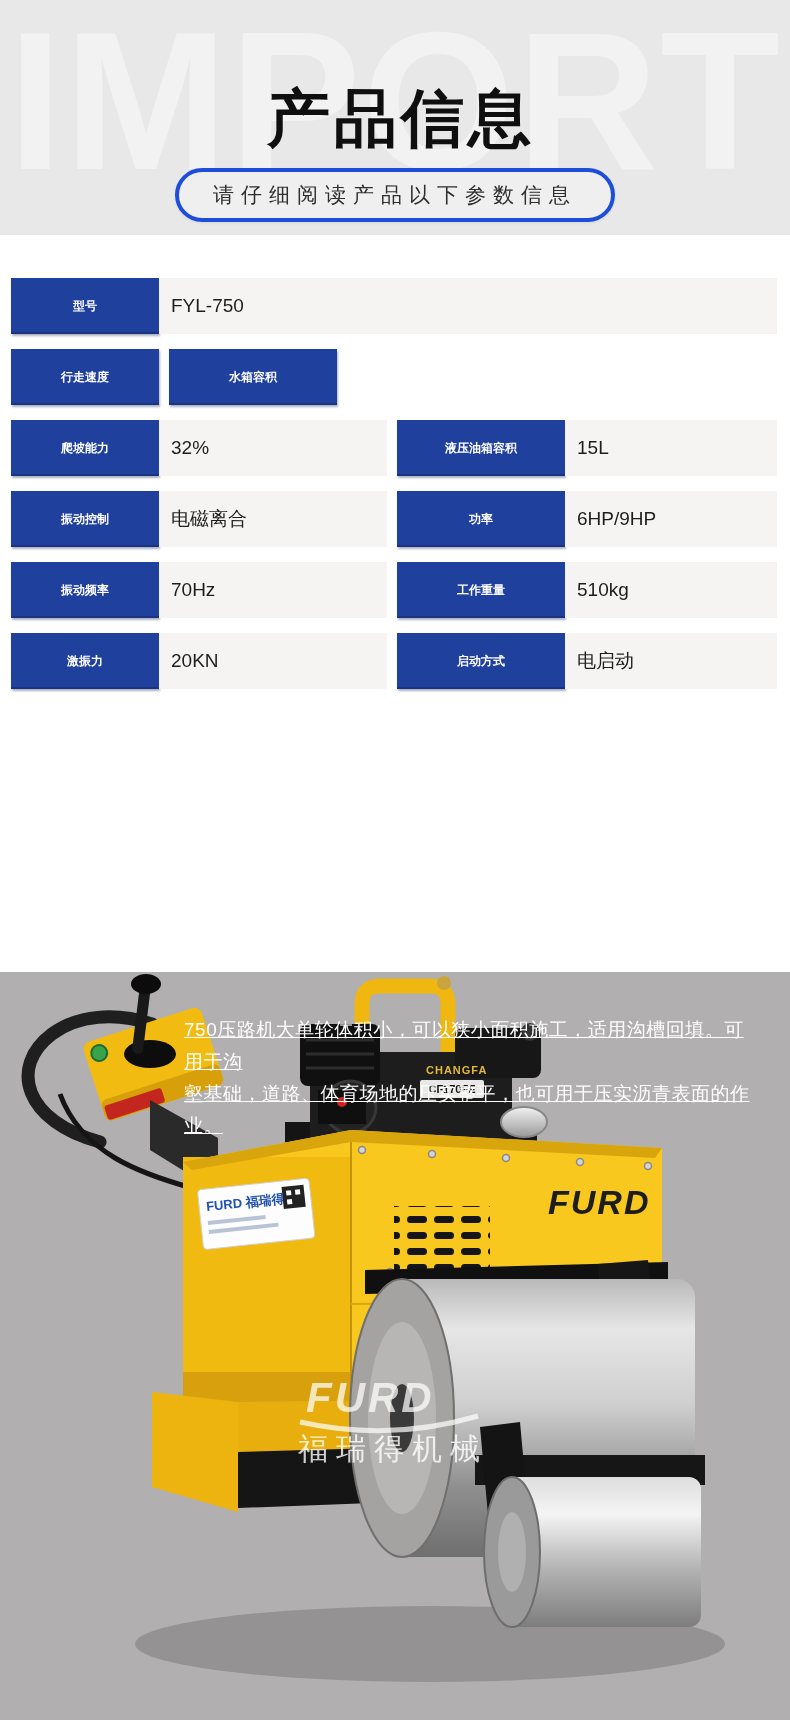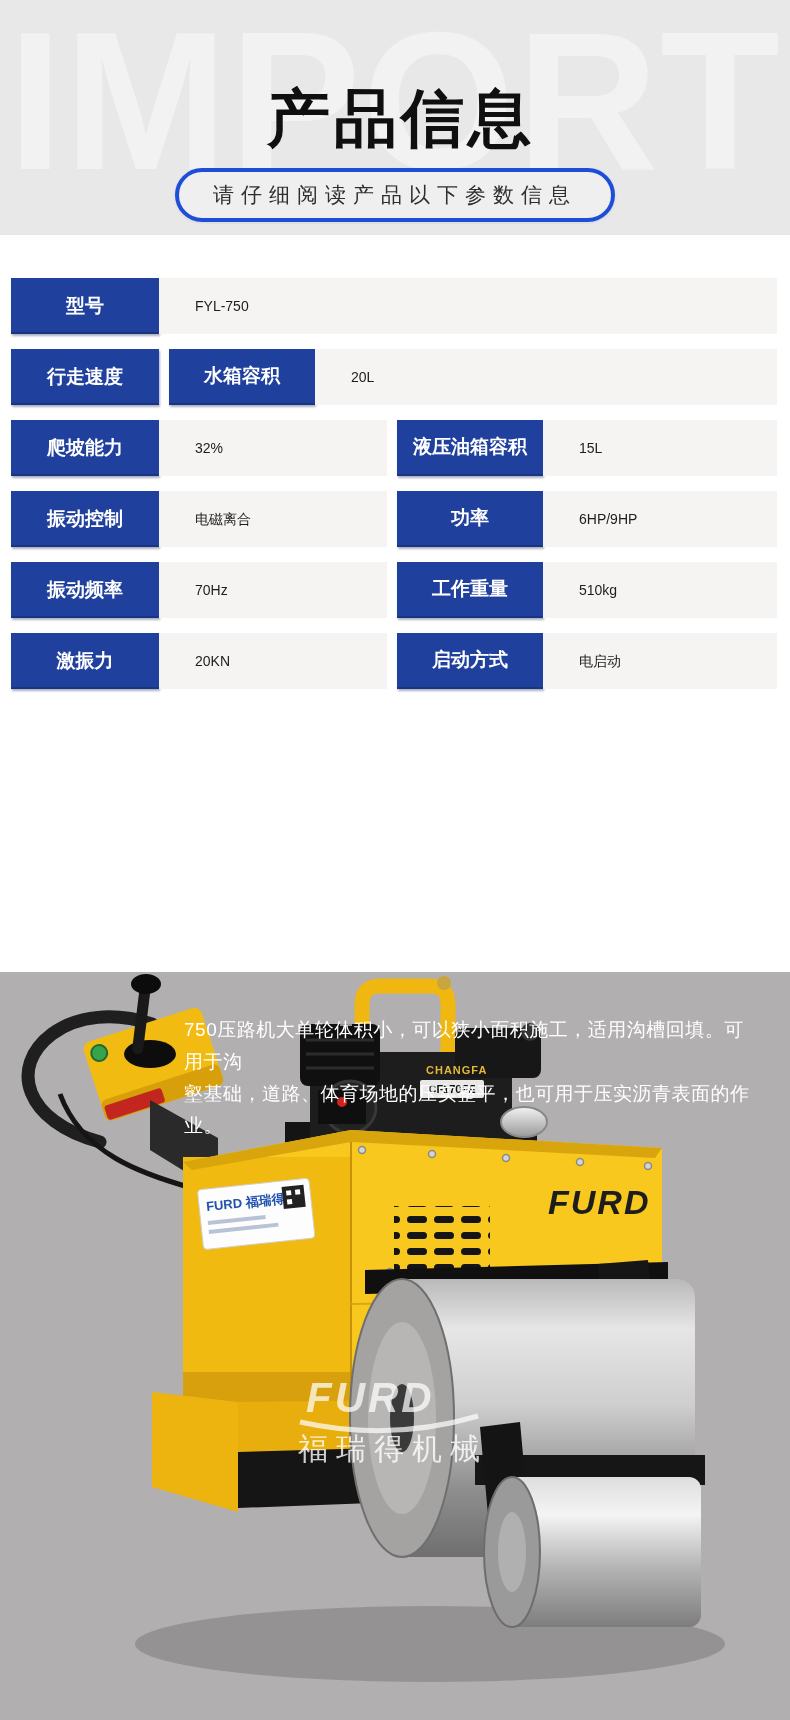--- a/index.html
+++ b/index.html
@@ -26,41 +26,41 @@
     position:absolute;top:168px;left:50%;transform:translateX(-50%);
     padding:9px 34px;border:4px solid #1d4ed8;border-radius:30px;
     background:rgba(248,248,248,0.45);box-shadow:0 1px 3px rgba(0,0,0,0.08);
     font-size:21px;color:#2e2e2e;letter-spacing:7px;white-space:nowrap;
   }
   
   .spec-table{position:absolute;top:278px;left:11px;width:766px;}
   .row{display:flex;height:56px;margin-bottom:15px;}
   .c-label{
     width:148px;flex:0 0 auto;background:#20409d;color:#ffffff;
-    font-size:19px;font-weight:700;text-align:center;line-height:56px;
+    font-size:12px;font-weight:700;text-align:center;line-height:56px;
     box-shadow:1px 2px 2px rgba(15,30,80,0.35), inset 0 -2px 0 rgba(0,0,0,0.18);
     white-space:nowrap;overflow:hidden;
   }
-  .c-label.r{width:146px;font-family:Liberation Mono, monospace;}
+  .c-label.r{width:168px;}
   .c-val{
-    background:#f5f4f2;color:#1d1d1d;font-size:14px;line-height:56px;
-    padding-left:36px;box-sizing:border-box;white-space:nowrap;overflow:hidden;
+    background:#f5f4f2;color:#1d1d1d;font-size:19px;line-height:56px;
+    padding-left:12px;box-sizing:border-box;white-space:nowrap;overflow:hidden;
   }
   .c-val.l{width:228px;flex:0 0 auto;}
   .c-val.full{flex:1;}
   .c-val.rr{flex:1;}
   .col-gap{width:10px;flex:0 0 auto;}
   
   .photo-section{
     position:absolute;top:972px;left:0;width:790px;height:748px;
     background:#b2afb0;overflow:hidden;
   }
   .photo-desc{
     position:absolute;top:42px;left:184px;width:578px;
-    font-size:19px;line-height:32px;color:#ffffff;letter-spacing:0.5px;
+    font-size:19px;line-height:32px;color:#ffffff;letter-spacing:0.5px;text-decoration:underline;
   }
   .machine-svg{position:absolute;top:0;left:0;}
 </style>
 </head>
 <body>
 
 <div class="header">
   <div class="import-watermark">IMPORT</div>
   <div class="page-title">产品信息</div>
   <div class="subtitle-pill">请仔细阅读产品以下参数信息</div>
@@ -70,21 +70,20 @@
 
   <div class="row">
     <div class="c-label">型号</div>
     <div class="c-val full">FYL-750</div>
   </div>
 
   <div class="row">
     <div class="c-label">行走速度</div>
     <div class="col-gap"></div>
     <div class="c-label r">水箱容积</div>
-    <div class="c-val rr">20L</div>
   </div>
 
   <div class="row">
     <div class="c-label">爬坡能力</div>
     <div class="c-val l">32%</div>
     <div class="col-gap"></div>
     <div class="c-label r">液压油箱容积</div>
     <div class="c-val rr">15L</div>
   </div>
 

